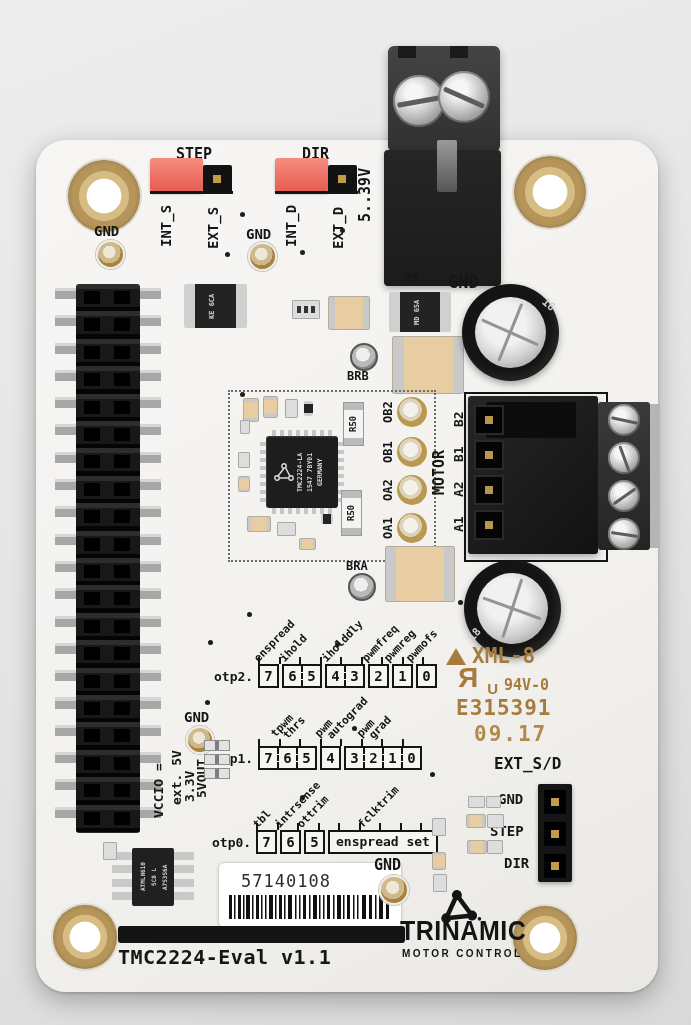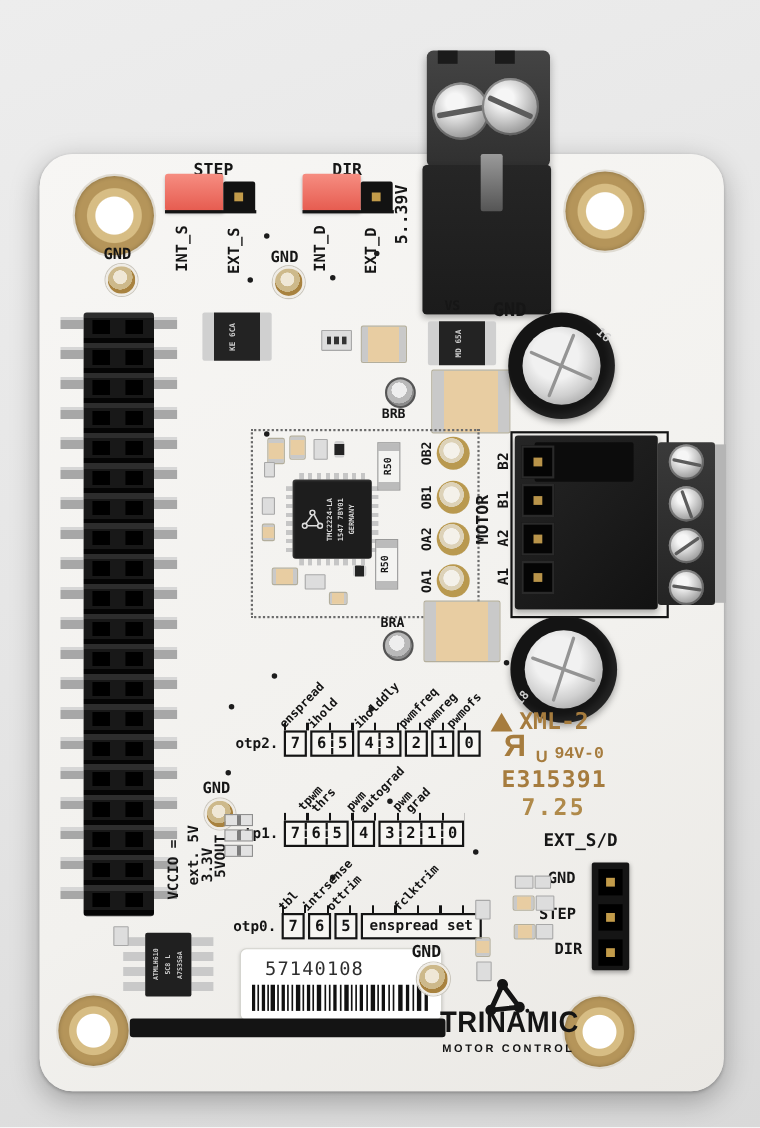--- a/index.html
+++ b/index.html
@@ -322,28 +322,28 @@
       <div class="otp-group">
           <span class="otp-factory">enspread set</span>
         </div>
     </div>
   </div>
 
   <span class="abs silk" style="left:184px;top:710px;font-size:14px;">GND</span>
   <div class="tp" style="left:186px;top:726px;width:24px;height:24px;"></div>
 
   <div class="abs" style="left:446px;top:648px;width:0;height:0;border-left:10px solid transparent;border-right:10px solid transparent;border-bottom:17px solid #a67c3e;"></div>
-  <span class="abs copper" style="left:472px;top:646px;font-size:21px;">XML-2</span>
+  <span class="abs copper" style="left:472px;top:646px;font-size:21px;">XML-8</span>
   <div class="abs" style="left:458px;top:664px;width:42px;height:32px;">
     <span class="copper" style="position:absolute;left:0;top:0;font-family:'Liberation Sans',sans-serif;font-weight:900;font-size:28px;transform:scaleX(-1);display:inline-block;">R</span>
     <span class="copper" style="position:absolute;right:2px;bottom:0;font-family:'Liberation Sans',sans-serif;font-weight:900;font-size:15px;">U</span>
   </div>
-  <span class="abs copper" style="left:504px;top:678px;font-size:15px;font-family:Liberation Mono, monospace;">94V-0</span>
+  <span class="abs copper" style="left:504px;top:678px;font-size:15px;">94V-0</span>
   <span class="abs copper" style="left:456px;top:698px;font-size:21px;letter-spacing:1px;">E315391</span>
-  <span class="abs copper" style="left:474px;top:724px;font-size:21px;letter-spacing:2px;color:#b08a4a;">7.25</span>
+  <span class="abs copper" style="left:474px;top:724px;font-size:21px;letter-spacing:2px;color:#b08a4a;">09.17</span>
 
   <span class="abs silk" style="left:494px;top:756px;font-size:16px;">EXT_S/D</span>
   <span class="abs silk" style="left:498px;top:792px;font-size:14px;">GND</span>
   <span class="abs silk" style="left:490px;top:824px;font-size:14px;">STEP</span>
   <span class="abs silk" style="left:504px;top:856px;font-size:14px;">DIR</span>
   <div class="abs" style="left:538px;top:784px;width:34px;height:98px;background:#151515;border-radius:2px;box-shadow:0 2px 4px rgba(0,0,0,.3);">
     <div class="abs" style="left:6px;top:6px;width:22px;height:24px;background:#000;">
         <div class="abs" style="left:7px;top:8px;width:8px;height:8px;background:#c29b4a;"></div>
       </div>
     <div class="abs" style="left:6px;top:38px;width:22px;height:24px;background:#000;">
@@ -419,20 +419,21 @@
         <rect x="146" y="0" width="1.5" height="24"></rect>
           <rect x="150" y="0" width="4" height="24"></rect>
           <rect x="157" y="0" width="3" height="24"></rect>
       </g>
     </svg>
   </div>
   <span class="abs silk" style="left:374px;top:858px;font-size:15px;">GND</span>
   <div class="tp" style="left:379px;top:875px;width:26px;height:26px;"></div>
 
   <div class="abs" style="left:118px;top:926px;width:287px;height:17px;background:#141414;border-radius:3px;"></div>
+  <span class="abs silk" style="left:118px;top:947px;font-size:20px;letter-spacing:0.5px;">TMC2224-Eval v1.1</span>
 
   <svg width="44" height="36" style="position:absolute;left:436px;top:888px;transform:rotate(-6deg);" viewBox="0 0 44 36">
     <circle cx="22" cy="7" r="5" fill="#141414"></circle>
       <circle cx="9" cy="29" r="5" fill="#141414"></circle>
       <circle cx="35" cy="29" r="5" fill="#141414"></circle>
     <path d="M22 7 L9 29 M22 7 L35 29 M9 29 L35 29" stroke="#141414" stroke-width="4.5"></path>
     <circle cx="42" cy="33" r="1.8" fill="#141414"></circle>
   </svg>
   <span class="abs" style="left:400px;top:916px;font-family:'Liberation Sans',sans-serif;font-weight:900;font-size:25px;color:#141414;transform:scaleY(1.08);letter-spacing:0.5px;">TRINAMIC</span>
   <span class="abs" style="left:402px;top:948px;font-family:'Liberation Sans',sans-serif;font-weight:900;font-size:10px;color:#141414;letter-spacing:2.4px;">MOTOR CONTROL</span>

